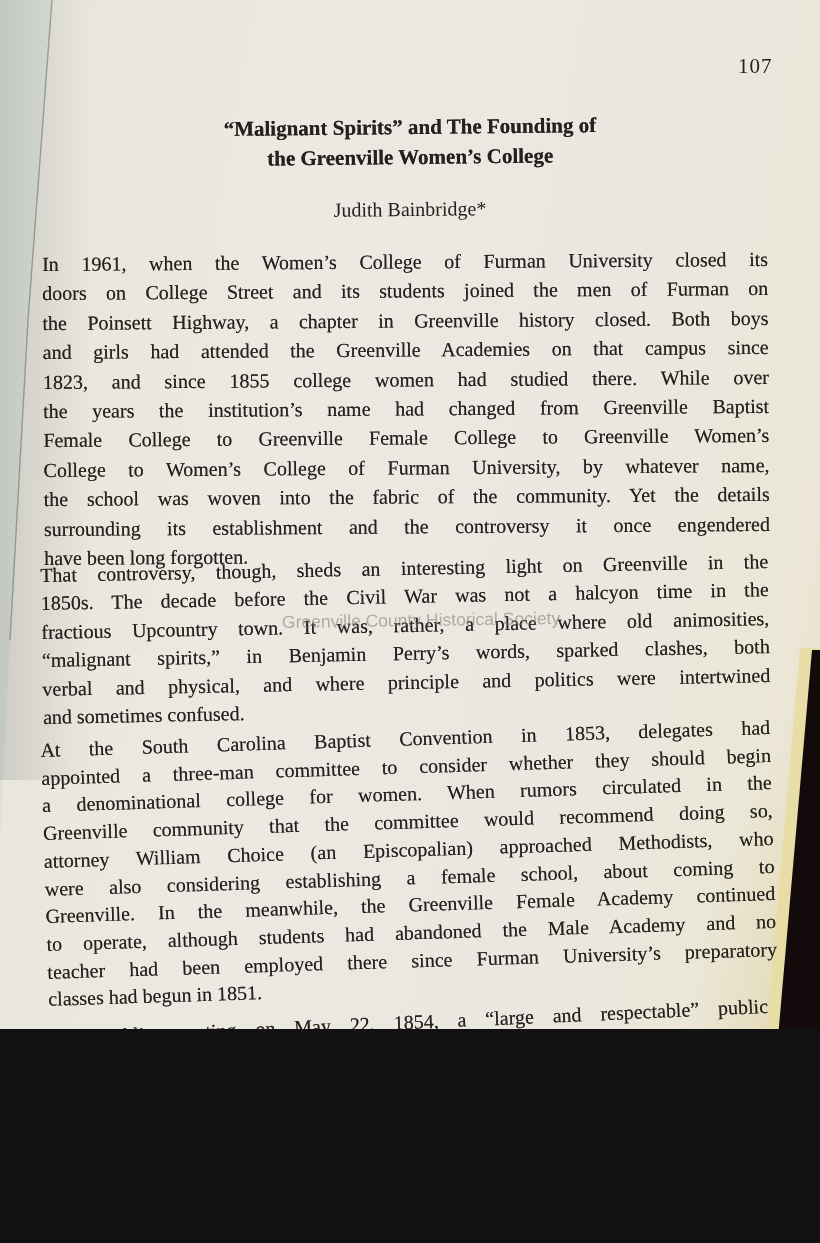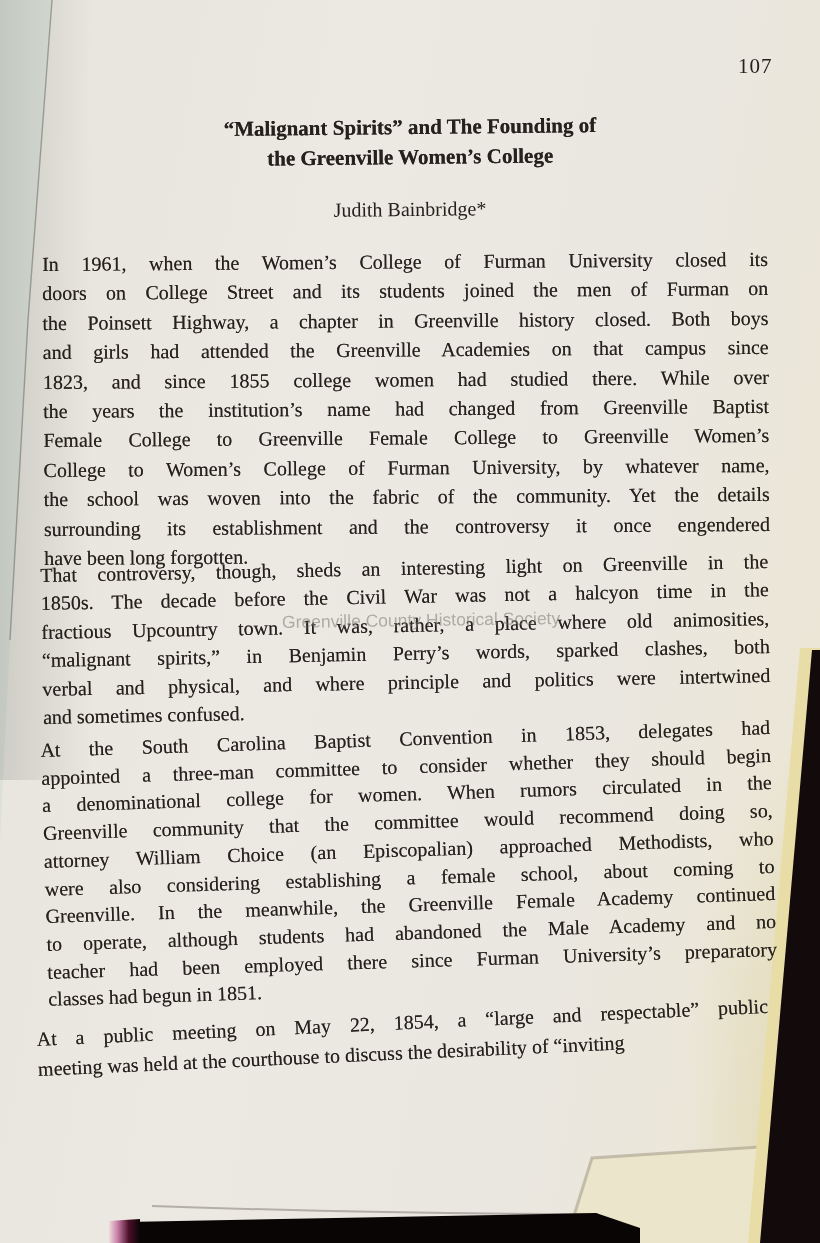--- a/index.html
+++ b/index.html
@@ -1,18 +1,18 @@
 <!DOCTYPE html>
 <html><head>
 <meta charset="utf-8">
 <style>
   html, body { margin: 0; padding: 0; background: #111; }
   #scan {
     position: relative;
-    width: 820px; height: 1243px;
+    width: 820px; height: 1029px;
     overflow: hidden;
     background: linear-gradient(100deg, #e6e4db 0%, #ece9e2 35%, #eae7e0 70%, #ebe6d6 90%, #e9e2c9 100%);
     font-family: "Liberation Serif", serif;
     color: #26211c;
   }
   #decor { position: absolute; left: 0; top: 0; }
   .gutter-shade {
     position: absolute; left: 0; top: 0; width: 130px; height: 780px;
     background: linear-gradient(to right, rgba(70,75,70,0.16), rgba(70,75,70,0) 70%);
     pointer-events: none;

